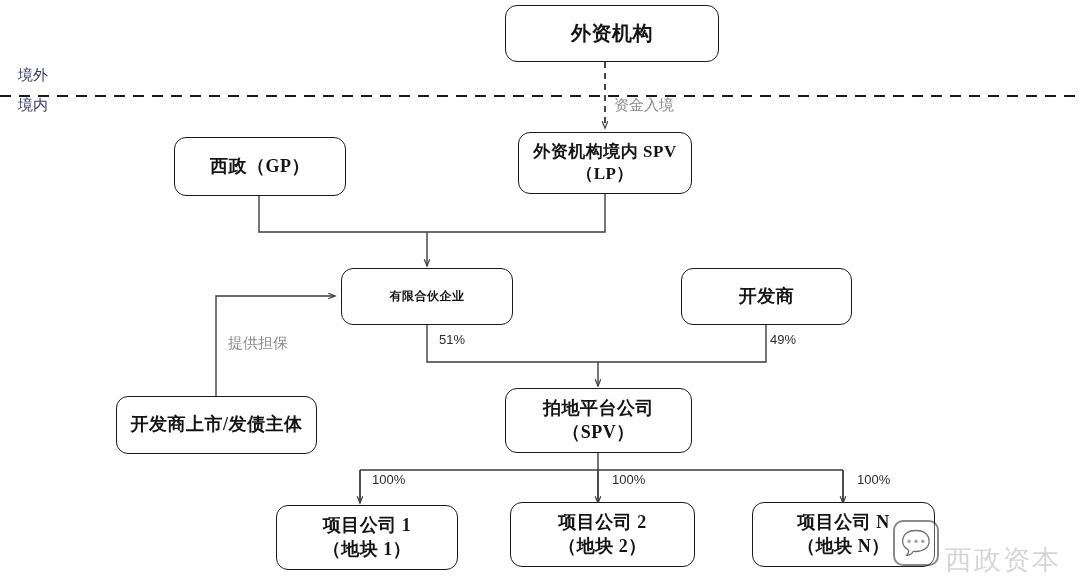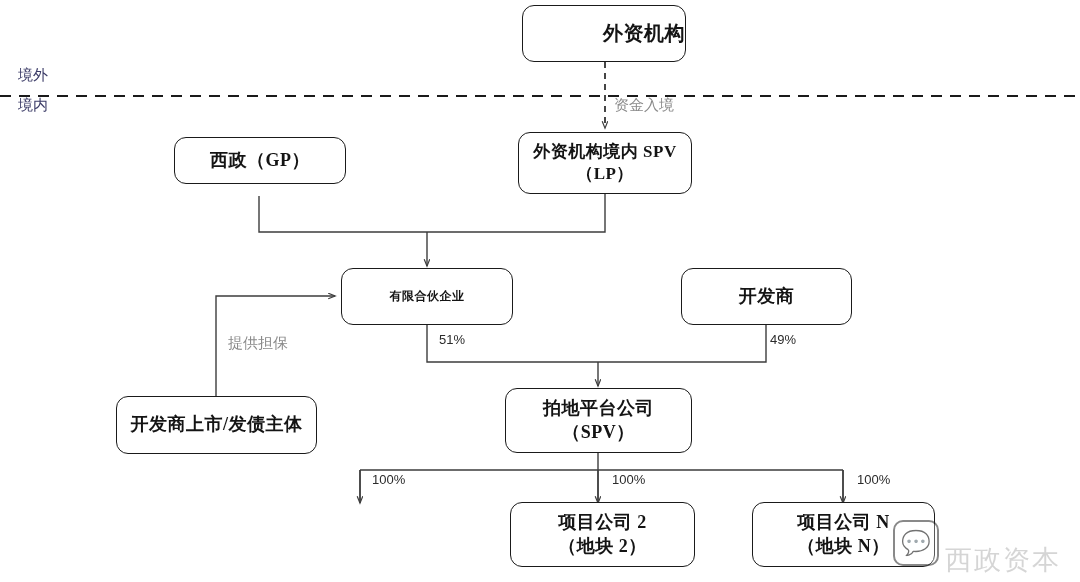--- a/index.html
+++ b/index.html
@@ -114,25 +114,25 @@
 
     <path d="M598,453 L598,470 M360,470 L843,470 M360,470 L360,502 M598,470 L598,502 M843,470 L843,502" fill="none" stroke="#3d3d3d" stroke-width="1.4"></path>
     <line x1="360" y1="470" x2="360" y2="503" stroke="#3d3d3d" stroke-width="1.4" marker-end="url(#arrow)"></line>
     <line x1="598" y1="470" x2="598" y2="503" stroke="#3d3d3d" stroke-width="1.4" marker-end="url(#arrow)"></line>
     <line x1="843" y1="470" x2="843" y2="503" stroke="#3d3d3d" stroke-width="1.4" marker-end="url(#arrow)"></line>
   </svg>
 
   <div class="zone-label" style="left:18px; top:66px;">境外</div>
   <div class="zone-label" style="left:18px; top:96px;">境内</div>
 
-  <div class="node" style="left:522px; top:5px; width:164px; height:57px; font-size:20px;align-items:flex-end;">
+  <div class="node" style="left:505px; top:5px; width:214px; height:57px; font-size:20px;">
     <span class="ln">外资机构</span>
   </div>
 
-  <div class="node" style="left:174px; top:137px; width:172px; height:47px; font-size:18px;">
+  <div class="node" style="left:174px; top:137px; width:172px; height:59px; font-size:18px;">
     <span class="ln">西政（GP）</span>
   </div>
 
   <div class="node" style="left:518px; top:132px; width:174px; height:62px; font-size:17px;">
     <span class="ln">外资机构境内 SPV</span>
     <span class="ln">（LP）</span>
   </div>
 
   <div class="node" style="left:341px; top:268px; width:172px; height:57px; font-size:12px;">
     <span class="ln">有限合伙企业</span>
@@ -144,20 +144,24 @@
 
   <div class="node" style="left:116px; top:396px; width:201px; height:58px; font-size:18px;">
     <span class="ln">开发商上市/发债主体</span>
   </div>
 
   <div class="node" style="left:505px; top:388px; width:187px; height:65px; font-size:18px;">
     <span class="ln">拍地平台公司</span>
     <span class="ln">（SPV）</span>
   </div>
 
+  <div class="node" style="left:276px; top:505px; width:182px; height:65px; font-size:18px;">
+    <span class="ln">项目公司 1</span>
+    <span class="ln">（地块 1）</span>
+  </div>
 
   <div class="node" style="left:510px; top:502px; width:185px; height:65px; font-size:18px;">
     <span class="ln">项目公司 2</span>
     <span class="ln">（地块 2）</span>
   </div>
 
   <div class="node" style="left:752px; top:502px; width:183px; height:65px; font-size:18px;">
     <span class="ln">项目公司 N</span>
     <span class="ln">（地块 N）</span>
   </div>

